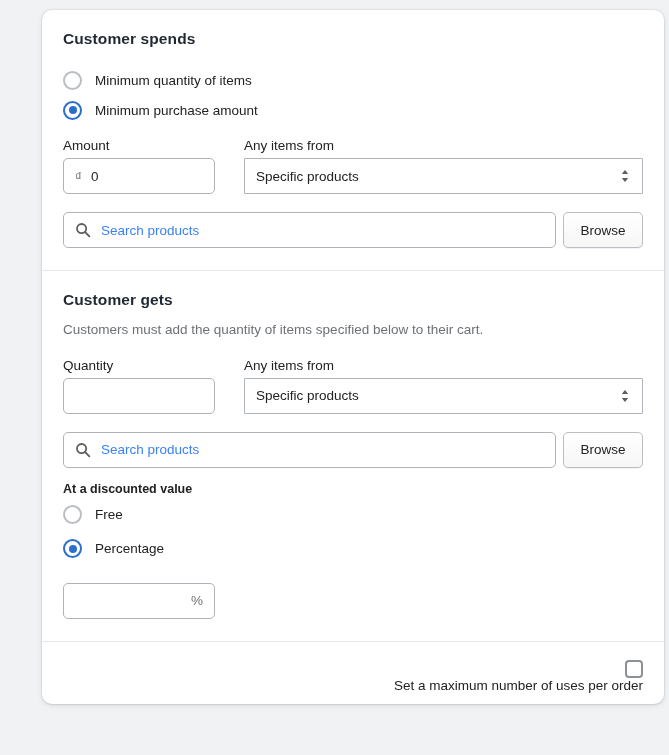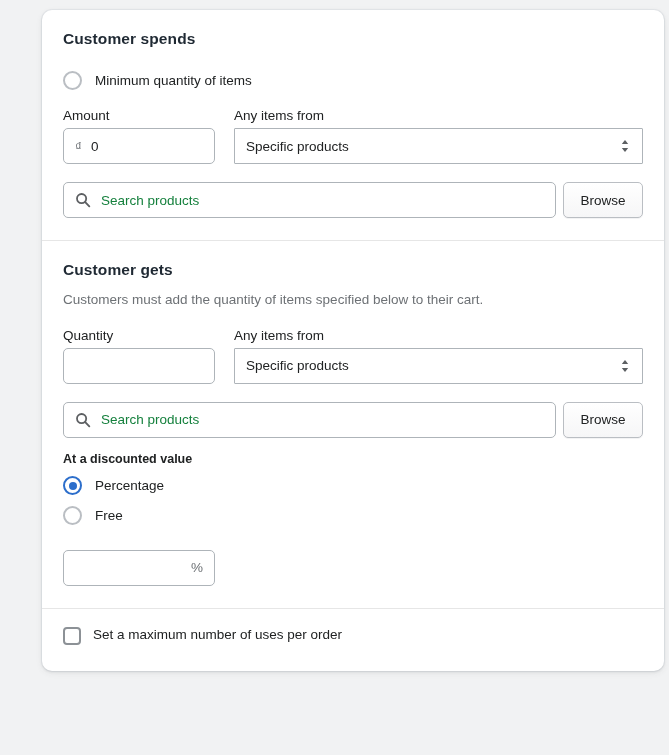--- a/index.html
+++ b/index.html
@@ -83,41 +83,42 @@
     background: #2c6ecb;
   }
   .radio-label {
     margin-left: 13px;
     font-size: 13.5px;
     color: #202223;
   }
   
   .check-row {
     display: flex;
-    align-items: flex-start;
+    align-items: flex-end;
     height: 24px;
     cursor: pointer;
+    flex-direction: column;
   }
   .checkbox {
     width: 18px;
     height: 18px;
     border-radius: 4px;
     border: 2px solid #8c9196;
     background: #fff;
     flex: 0 0 auto;
   }
   .check-label {
     margin-left: 12px;
     font-size: 13.5px;
     color: #202223;
   }
   
   .field-row {
     display: flex;
-    gap: 19px;
+    gap: 29px;
     margin-top: 14px;
   }
   .col-amount { width: 152px; flex: 0 0 152px; }
   .col-any { flex: 1 1 auto; }
   .flabel {
     display: block;
     font-size: 13.5px;
     color: #202223;
     margin-bottom: 5px;
   }
@@ -184,21 +185,21 @@
   }
   .search .sicon {
     width: 16px;
     height: 16px;
     color: #5c5f62;
     flex: 0 0 auto;
   }
   .search .sph {
     margin-left: 10px;
     font-size: 13.5px;
-    color: #15803d;
+    color: #3b82f6;
   }
   .browse {
     width: 80px;
     flex: 0 0 80px;
     height: 36px;
     border: 1px solid #babec3;
     border-radius: 5px;
     background: linear-gradient(180deg,#ffffff,#f6f6f7);
     display: flex;
     align-items: center;
@@ -218,20 +219,24 @@
   <div class="card">
 
     <div class="section">
       <h2 class="heading">Customer spends</h2>
 
       <div class="radio-row">
         <span class="radio"></span>
         <span class="radio-label">Minimum quantity of items</span>
       </div>
 
+      <div class="radio-row">
+        <span class="radio checked"></span>
+        <span class="radio-label">Minimum purchase amount</span>
+      </div>
 
       <div class="field-row">
         <div class="col-amount">
           <span class="flabel">Amount</span>
           <div class="input">
             <span class="prefix">₫</span>
             <span class="value">0</span>
           </div>
         </div>
         <div class="col-any">
@@ -297,27 +302,27 @@
           </span>
           <span class="sph">Search products</span>
         </div>
         <div class="browse">Browse</div>
       </div>
 
       <div class="spacer-12"></div>
 
       <span class="flabel strong">At a discounted value</span>
 
+      <div class="radio-row">
+        <span class="radio"></span>
+        <span class="radio-label">Free</span>
+      </div>
       <div class="radio-row" style="margin-top:6px;">
         <span class="radio checked"></span>
         <span class="radio-label">Percentage</span>
-      </div>
-      <div class="radio-row">
-        <span class="radio"></span>
-        <span class="radio-label">Free</span>
       </div>
 
       <div class="pct-wrap">
         <div class="input">
           <span class="value"></span>
           <span class="suffix">%</span>
         </div>
       </div>
     </div>
 

